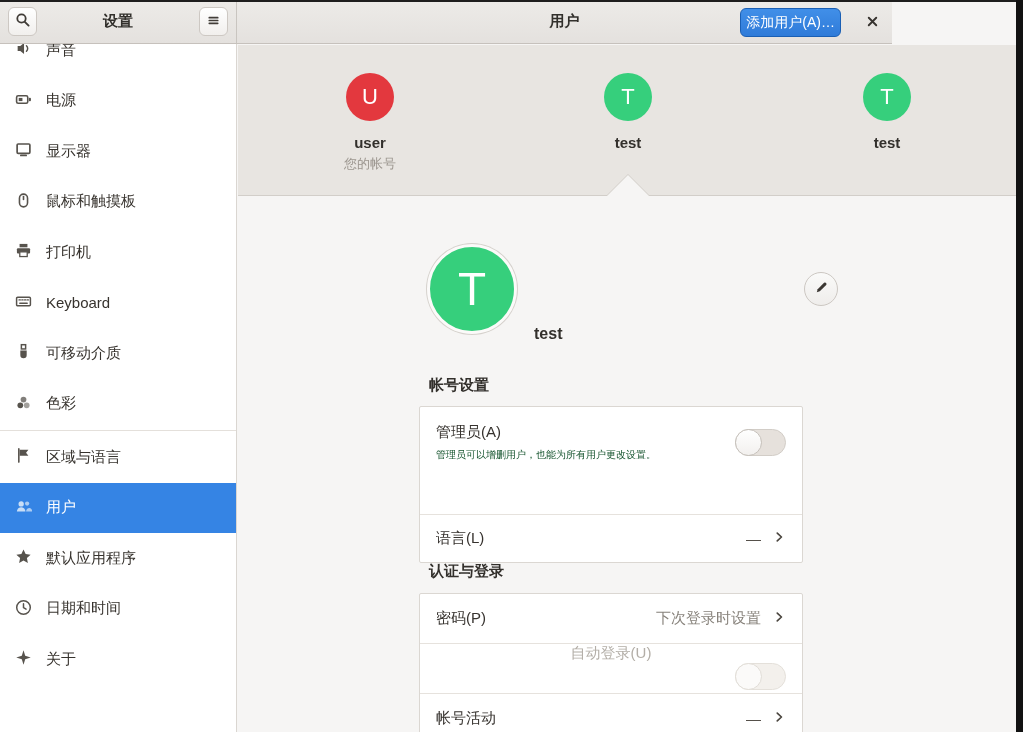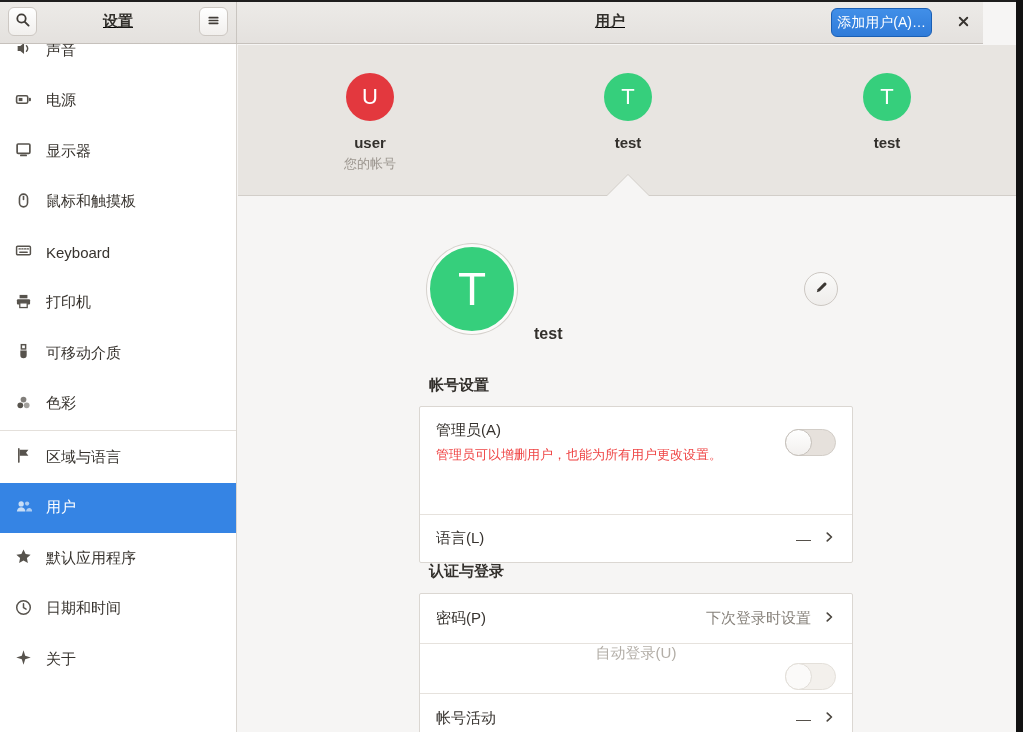--- a/index.html
+++ b/index.html
@@ -7,22 +7,22 @@
     font-family:"Liberation Sans","DejaVu Sans",sans-serif;
     background:#f6f5f4; position:relative; }
 
   
   .edge-top{position:absolute;top:0;left:0;width:1023px;height:2px;background:#1e1e1e;z-index:40;}
   .edge-right{position:absolute;top:0;right:0;width:7px;height:732px;background:#121212;z-index:40;}
 
   .window{position:absolute;top:0;left:0;width:1016px;height:732px;overflow:hidden;}
 
   
-  .titlebar{position:absolute;top:0;left:0;width:983px;height:44px;display:flex;
-    background:linear-gradient(#edebe8,#e4e1de);border-bottom:1px solid #c6c1bc;text-decoration:underline;}
+  .titlebar{position:absolute;top:0;left:0;width:892px;height:44px;display:flex;
+    background:linear-gradient(#edebe8,#e4e1de);border-bottom:1px solid #c6c1bc;}
   .hb-left{width:237px;position:relative;border-right:1px solid #c9c5c0;
     display:flex;align-items:center;justify-content:center;}
   .hb-right{flex:1;position:relative;display:flex;align-items:center;justify-content:center;}
   .hb-title{font-size:15px;font-weight:bold;color:#32302c;}
   .sq-btn{position:absolute;top:7px;width:29px;height:29px;border-radius:6px;cursor:pointer;
     background:linear-gradient(#ffffff,#f1efed);border:1px solid #cdc8c3;
     display:flex;align-items:center;justify-content:center;color:#413d38;}
   .search-btn{left:8px;}
   .menu-btn{right:8px;}
   .add-user-btn{position:absolute;right:51px;top:8px;height:29px;padding:0 5px;cursor:pointer;
@@ -64,31 +64,31 @@
     background:#36cf7c;border:3px solid #fbfaf9;box-shadow:0 0 0 1px #d5d1cc;
     display:flex;align-items:center;justify-content:center;color:#fff;font-size:46px;font-weight:300;}
   .profile-name{position:absolute;left:296px;top:280px;font-weight:bold;font-size:16px;color:#33302c;}
   .edit-btn{position:absolute;left:566px;top:227px;width:34px;height:34px;border-radius:50%;cursor:pointer;
     background:linear-gradient(#fafaf9,#efedeb);border:1px solid #ccc7c2;
     display:flex;align-items:center;justify-content:center;color:#3c3833;}
 
   .section-title{position:absolute;left:181px;font-weight:bold;font-size:15px;color:#33302c;padding-left:10px;}
   .st-account{top:331px;} .st-auth{top:517px;}
 
-  .card{position:absolute;left:181px;width:434px;background:#ffffff;
+  .card{position:absolute;left:181px;width:384px;background:#ffffff;
     border:1px solid #dbd7d2;border-radius:2px;}
   .card-account{top:361px;} .card-auth{top:548px;}
   .row{display:flex;align-items:center;padding:0 16px;min-height:48px;font-size:15px;color:#36322e;}
   .row + .row{border-top:1px solid #e6e2dd;}
   .row-admin{height:71px;}
   .row-lang{height:47px;cursor:pointer;margin-top:36px;}
   .row-pass{height:49px;cursor:pointer;}
   .row-auto{height:50px;flex-direction:column;}
   .row-activity{height:50px;cursor:pointer;}
-  .row-desc{font-size:13px;color:#ef4444;margin-top:6px;}
+  .row-desc{font-size:10px;color:#14532d;margin-top:6px;}
   .row-end{margin-left:auto;display:flex;align-items:center;gap:11px;color:#55504a;}
   .row-value{font-size:15px;color:#87827b;}
   .dim{color:#b3aea7;}
   .chev{width:14px;height:14px;color:#4a453f;}
 
   .toggle{margin-left:auto;width:51px;height:27px;border-radius:14px;background:#e6e1dc;
     border:1px solid #d2cdc7;position:relative;flex:none;cursor:pointer;}
   .toggle .knob{position:absolute;left:-1px;top:-1px;width:27px;height:27px;border-radius:50%;
     background:linear-gradient(#ffffff,#f2f0ee);border:1px solid #c6c1bb;}
   .toggle.disabled{background:#f3f0ec;border-color:#e4e0da;cursor:default;}
@@ -157,32 +157,32 @@
       </li>
       <li class="side-item">
         <span><svg viewBox="0 0 16 16">
               <rect x="4.2" y="2" width="7.6" height="12" rx="3.8" fill="none" stroke="currentColor" stroke-width="1.5"></rect>
               <line x1="8" y1="4.3" x2="8" y2="7" stroke="currentColor" stroke-width="1.5" stroke-linecap="round"></line>
             </svg></span>
         <span>鼠标和触摸板</span>
       </li>
       <li class="side-item">
         <span><svg viewBox="0 0 16 16">
-              <rect x="1.5" y="4" width="13" height="8" rx="1" fill="none" stroke="currentColor" stroke-width="1.4"></rect>
-              <path d="M3.8 6.5h1.2M6.4 6.5h1.2M9 6.5h1.2M11.6 6.5h1M4.5 9.7h7" stroke="currentColor" stroke-width="1.3" stroke-linecap="round"></path>
-            </svg></span>
-        <span>Keyboard</span>
-      </li>
-      <li class="side-item">
-        <span><svg viewBox="0 0 16 16">
               <rect x="4.3" y="1.8" width="7.4" height="3.2" fill="currentColor"></rect>
               <rect x="1.8" y="5.8" width="12.4" height="5" rx="1" fill="currentColor"></rect>
               <rect x="4.5" y="9.3" width="7" height="4.4" fill="#fff" stroke="currentColor" stroke-width="1.2"></rect>
             </svg></span>
         <span>打印机</span>
+      </li>
+      <li class="side-item">
+        <span><svg viewBox="0 0 16 16">
+              <rect x="1.5" y="4" width="13" height="8" rx="1" fill="none" stroke="currentColor" stroke-width="1.4"></rect>
+              <path d="M3.8 6.5h1.2M6.4 6.5h1.2M9 6.5h1.2M11.6 6.5h1M4.5 9.7h7" stroke="currentColor" stroke-width="1.3" stroke-linecap="round"></path>
+            </svg></span>
+        <span>Keyboard</span>
       </li>
       <li class="side-item">
         <span><svg viewBox="0 0 16 16">
               <rect x="6" y="1.6" width="4" height="4" fill="none" stroke="currentColor" stroke-width="1.4"></rect>
               <path d="M5 7h6v4.3a3 3 0 01-6 0z" fill="currentColor"></path>
             </svg></span>
         <span>可移动介质</span>
       </li>
       <li class="side-item">
         <span><svg viewBox="0 0 16 16">

